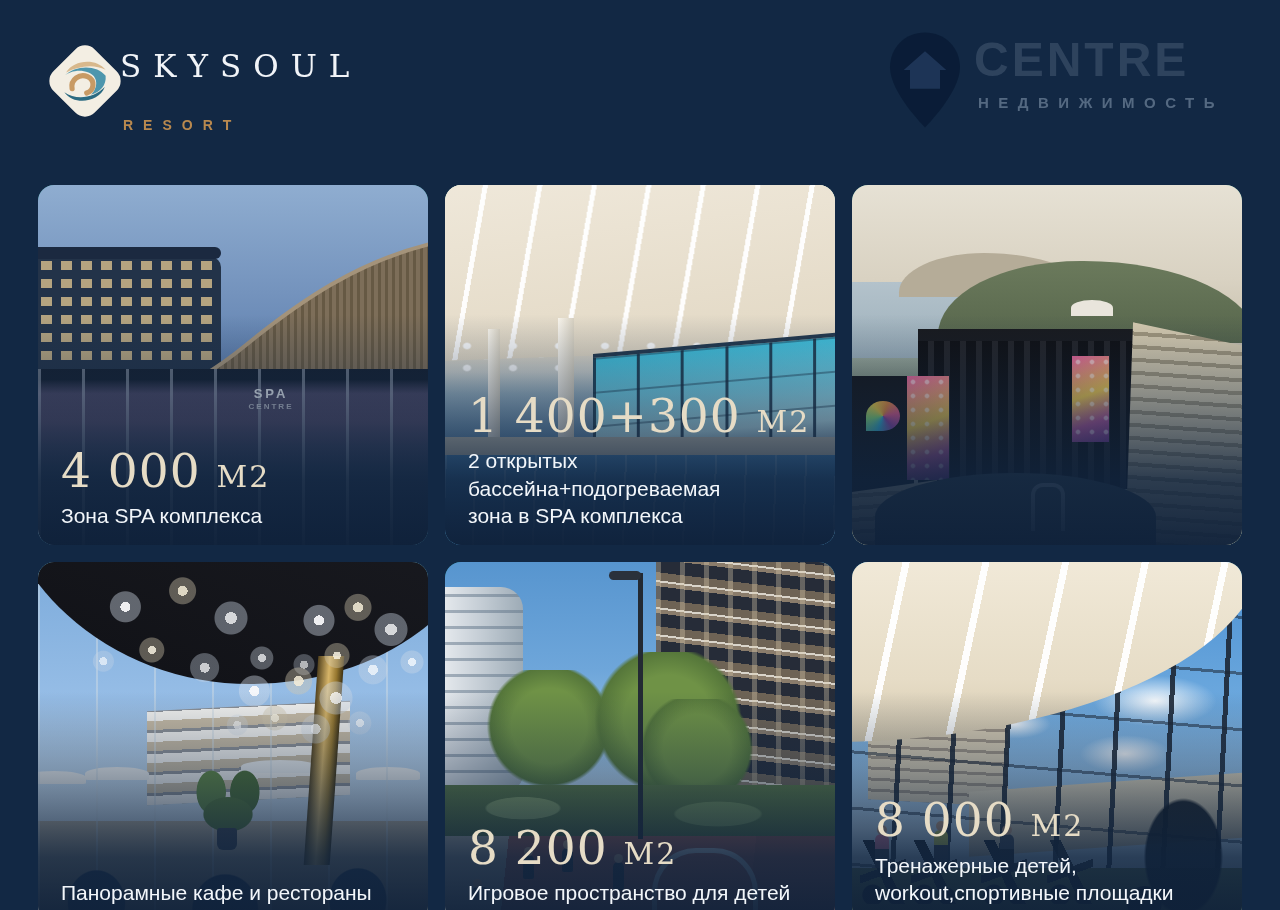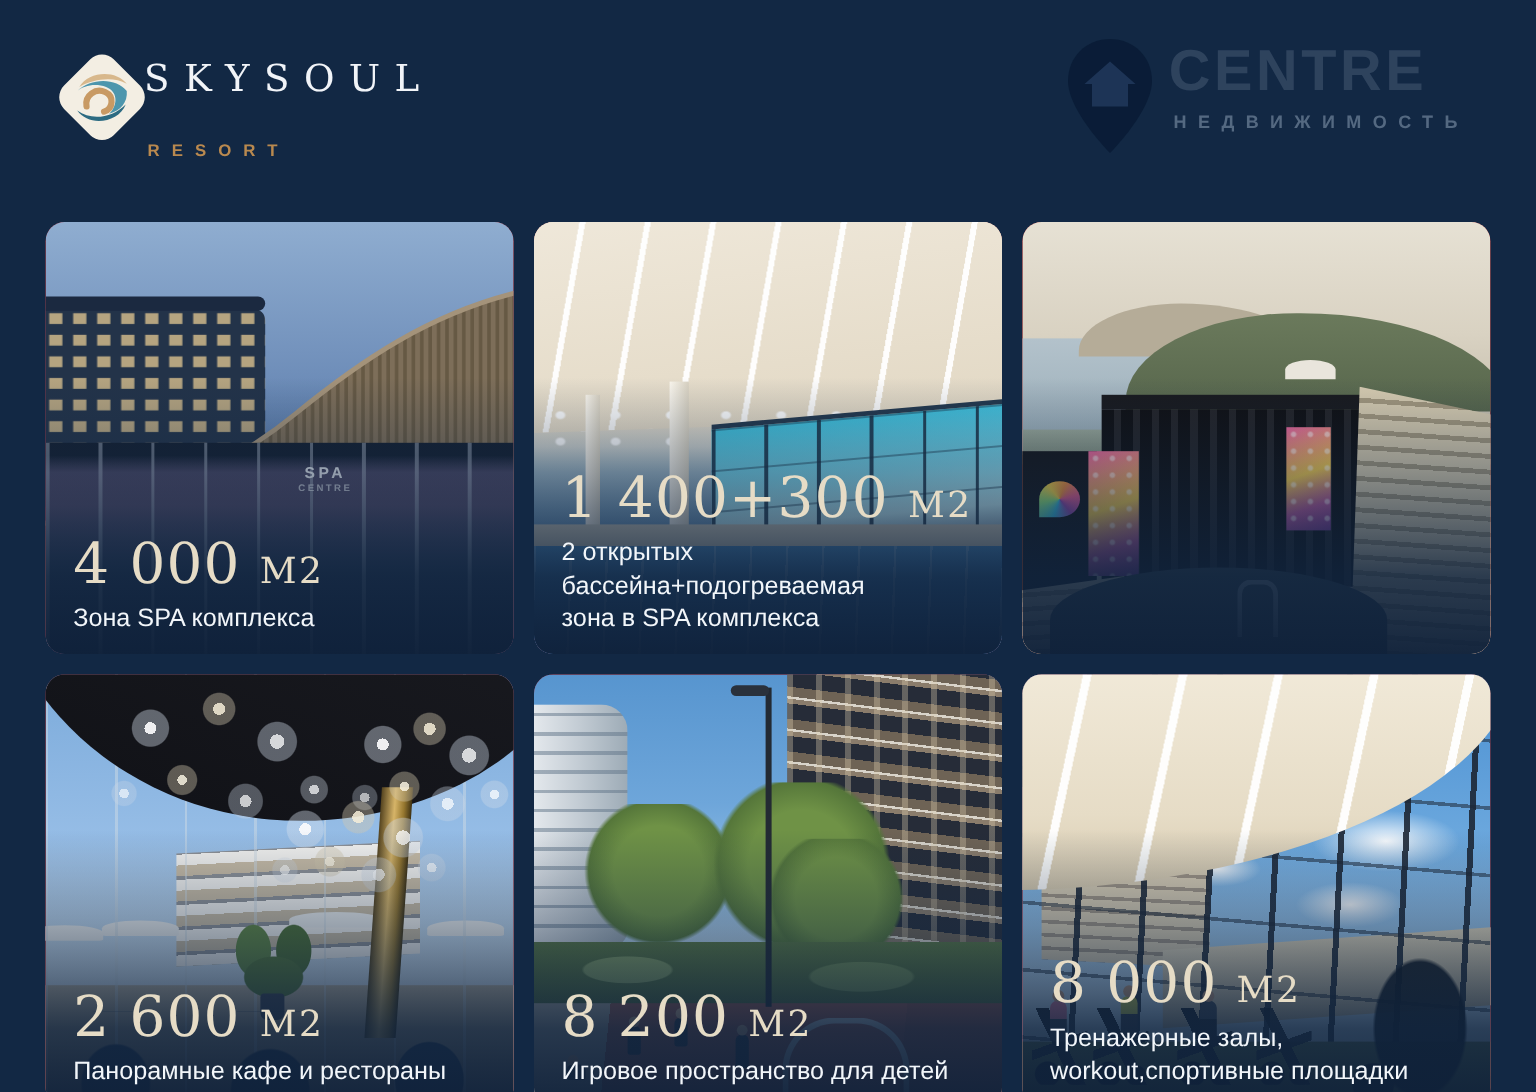--- a/index.html
+++ b/index.html
@@ -18,21 +18,21 @@
     font-weight:400;font-size:41px;letter-spacing:1.5px;color:#edf1f6;line-height:1.28;}
   .title span{display:block;white-space:nowrap;}
   .watermark{position:absolute;left:880px;top:22px;width:372px;height:120px;z-index:1;}
   .wm-pin{position:absolute;left:4px;top:8px;width:82px;height:100px;}
   .wm-brand{position:absolute;left:94px;top:10px;font-size:48px;font-weight:bold;
     letter-spacing:3px;color:rgba(205,220,240,0.15);white-space:nowrap;}
   .wm-tag{position:absolute;left:98px;top:72px;font-size:15px;font-weight:bold;
     letter-spacing:9.5px;color:rgba(185,202,223,0.40);white-space:nowrap;}
   
   .card{position:absolute;width:390px;height:360px;border-radius:16px;overflow:hidden;
-    background:#b91c1c;}
+    background:#0f766e;}
   #c1{left:38px;top:185px}#c2{left:445px;top:185px}#c3{left:852px;top:185px}
   #c4{left:38px;top:562px}#c5{left:445px;top:562px}#c6{left:852px;top:562px}
   .photo{position:absolute;inset:0;}
   .photo div, .photo i{position:absolute;display:block;}
   .shade{position:absolute;inset:0;z-index:4;
     background:linear-gradient(180deg,rgba(18,40,68,0) 36%,rgba(18,40,68,0.38) 58%,
       rgba(16,36,62,0.86) 82%,rgba(15,33,58,0.97) 100%);}
   .info{position:absolute;left:0;right:0;bottom:0;z-index:5;padding:0 23px 15px;}
   .stat{font-family:"DejaVu Serif",serif;font-size:47px;line-height:1.05;color:#e6dcc6;
     letter-spacing:1px;white-space:nowrap;}
@@ -298,21 +298,20 @@
     <div class="p4-col"></div>
     <div class="p4-plant"></div>
     <div class="p4-pot"></div>
     <div class="p4-chairs"></div>
     <div class="p4-bub a"></div>
     <div class="p4-bub b"></div>
     <div class="p4-bub c"></div>
   </div>
   <div class="shade"></div>
   <div class="info">
-    <div class="stat"><span>2 600</span> <span class="unit">М2</span></div>
     <div class="caption">
         <span>Панорамные кафе и рестораны</span>
       </div>
   </div>
 </article>
 
 <article class="card" id="c5">
   <div class="photo p5">
     <div class="p5-tower"></div>
     <div class="p5-bldg"></div>
@@ -354,17 +353,17 @@
     <div class="p6-m m4"></div>
     <div class="p6-mbig"></div>
     <div class="p6-person a"></div>
     <div class="p6-person b"></div>
     <div class="p6-person c"></div>
   </div>
   <div class="shade"></div>
   <div class="info">
     <div class="stat"><span>8 000</span> <span class="unit">М2</span></div>
     <div class="caption">
-      <span>Тренажерные залы,</span>
+      <span>Тренажерные детей,</span>
       <span>workout,спортивные площадки</span>
     </div>
   </div>
 </article>
 
 </body></html>

